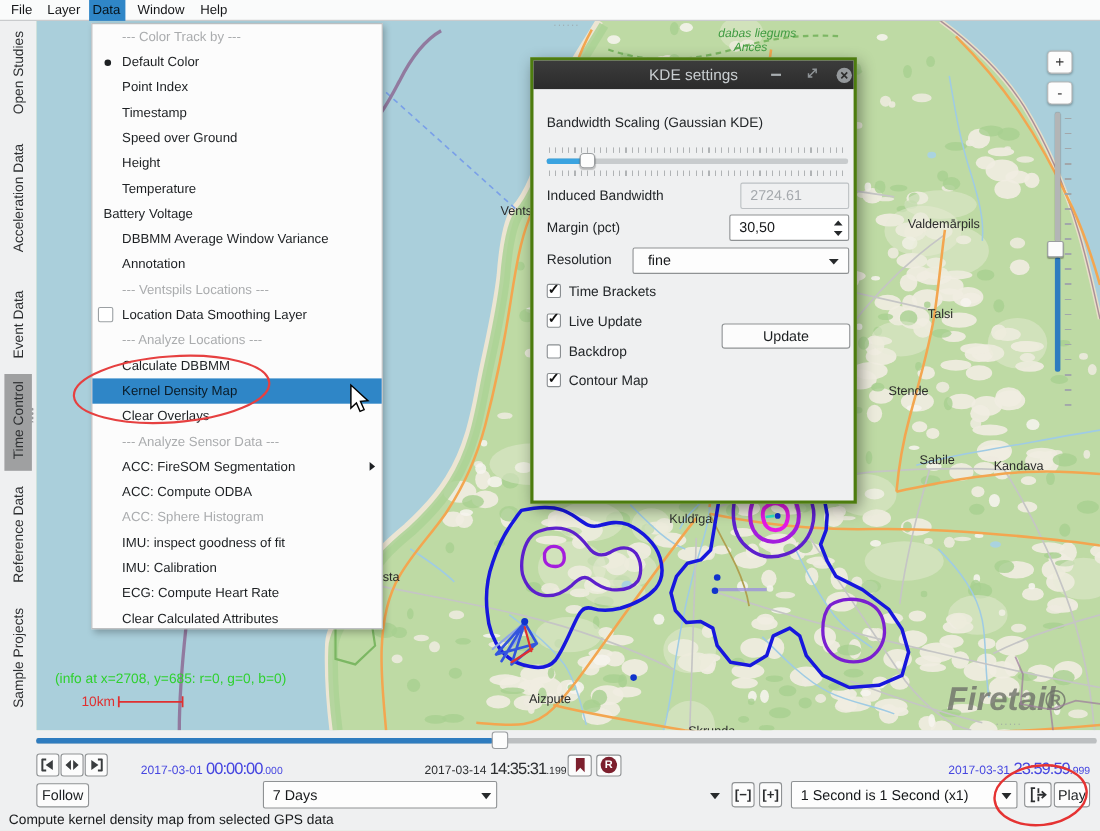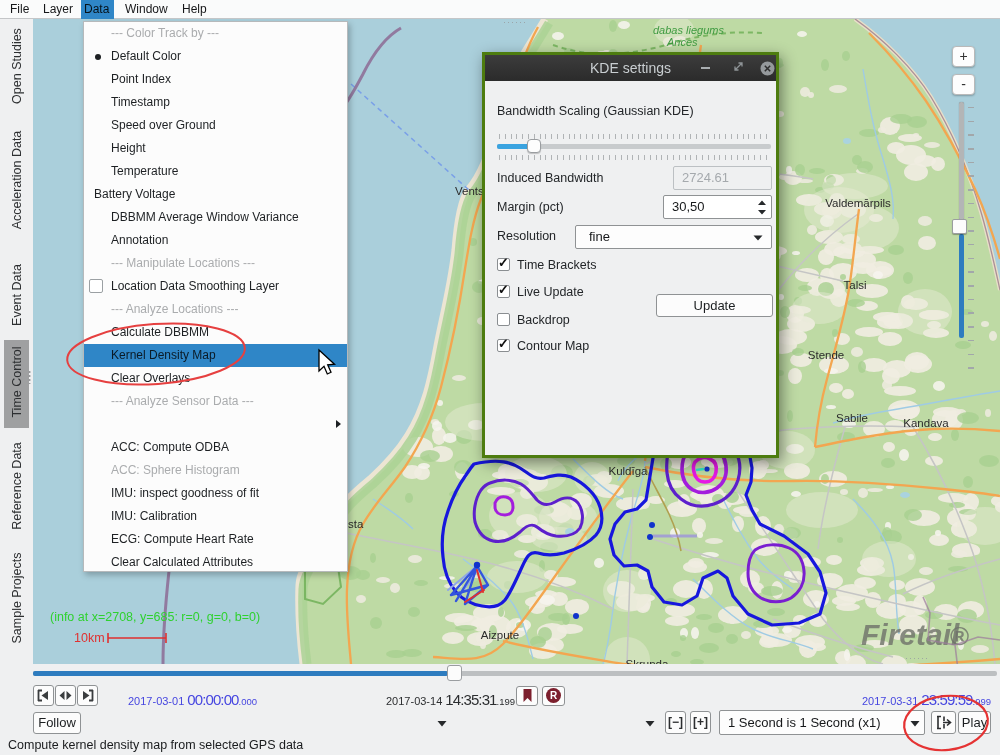--- a/index.html
+++ b/index.html
@@ -764,28 +764,29 @@
  <div class="abs" style="left:0;top:23px;width:100%;height:23px;line-height:23px;padding-left:27px">Default Color</div>
  <div class="abs" style="left:11px;top:32px;width:6px;height:6px;border-radius:50%;background:#1d2023"></div>
  <div class="abs" style="left:0;top:46px;width:100%;height:23px;line-height:23px;padding-left:27px">Point Index</div>
  <div class="abs" style="left:0;top:69px;width:100%;height:23px;line-height:23px;padding-left:27px">Timestamp</div>
  <div class="abs" style="left:0;top:92px;width:100%;height:23px;line-height:23px;padding-left:27px">Speed over Ground</div>
  <div class="abs" style="left:0;top:115px;width:100%;height:23px;line-height:23px;padding-left:27px">Height</div>
  <div class="abs" style="left:0;top:138px;width:100%;height:23px;line-height:23px;padding-left:27px">Temperature</div>
  <div class="abs" style="left:0;top:161px;width:100%;height:23px;line-height:23px;padding-left:10px">Battery Voltage</div>
  <div class="abs" style="left:0;top:184px;width:100%;height:23px;line-height:23px;padding-left:27px">DBBMM Average Window Variance</div>
  <div class="abs" style="left:0;top:207px;width:100%;height:23px;line-height:23px;padding-left:27px">Annotation</div>
- <div class="abs" style="left:0;top:230px;width:100%;height:23px;line-height:23px;padding-left:27px;color:#aaacae">--- Manipulate Locations ---</div>
+ <div class="abs" style="left:0;top:230px;width:100%;height:23px;line-height:23px;padding-left:27px;color:#aaacae">--- Ventspils Locations ---</div>
  <div class="abs" style="left:0;top:253px;width:100%;height:23px;line-height:23px;padding-left:27px">Location Data Smoothing Layer</div>
  <div class="abs" style="left:5px;top:257px;width:14px;height:14px;background:#fff;border:1px solid #9ba0a3;border-radius:2px"></div>
  <div class="abs" style="left:0;top:276px;width:100%;height:23px;line-height:23px;padding-left:27px;color:#aaacae">--- Analyze Locations ---</div>
  <div class="abs" style="left:0;top:299px;width:100%;height:23px;line-height:23px;padding-left:27px">Calculate DBBMM</div>
  <div class="abs" style="left:0;top:322px;width:100%;height:23px;line-height:23px;padding-left:27px;background:#2f86c7;color:#0a1a26">Kernel Density Map</div>
  <div class="abs" style="left:0;top:368px;width:100%;height:23px;line-height:23px;padding-left:27px;color:#aaacae">--- Analyze Sensor Data ---</div>
  <div class="abs" style="left:0;top:345px;width:100%;height:23px;line-height:23px;padding-left:27px">Clear Overlays</div>
+ <div class="abs" style="left:0;top:391px;width:100%;height:23px;line-height:23px;padding-left:27px">ACC: FireSOM Segmentation</div>
  <div class="abs" style="left:252px;top:398px;width:0;height:0;border-left:5px solid #1d2023;border-top:4.5px solid transparent;border-bottom:4.5px solid transparent"></div>
  <div class="abs" style="left:0;top:414px;width:100%;height:23px;line-height:23px;padding-left:27px">ACC: Compute ODBA</div>
  <div class="abs" style="left:0;top:437px;width:100%;height:23px;line-height:23px;padding-left:27px;color:#aaacae">ACC: Sphere Histogram</div>
  <div class="abs" style="left:0;top:460px;width:100%;height:23px;line-height:23px;padding-left:27px">IMU: inspect goodness of fit</div>
  <div class="abs" style="left:0;top:483px;width:100%;height:23px;line-height:23px;padding-left:27px">IMU: Calibration</div>
  <div class="abs" style="left:0;top:506px;width:100%;height:23px;line-height:23px;padding-left:27px">ECG: Compute Heart Rate</div>
  <div class="abs" style="left:0;top:529px;width:100%;height:23px;line-height:23px;padding-left:27px">Clear Calculated Attributes</div>
 </div>
 
 <div class="abs" style="left:482px;top:52px;width:297px;height:406px;background:#eff0f1;border:3px solid #4d7c0f;box-shadow:3px 5px 14px rgba(0,0,0,.45);z-index:20">
@@ -857,20 +858,21 @@
  <div class="abs" style="left:386px;top:27px;color:#2c2e30;white-space:nowrap"><span style="font-size:11px">2017-03-14 </span><span style="font-size:15px;letter-spacing:-0.9px">14:35:31</span><span style="font-size:9.5px">.199</span></div>
  <div class="btn" style="left:516px;top:22px;width:22px;height:20px"></div>
  <svg class="abs" style="left:523px;top:25px;z-index:7" width="9" height="14" viewBox="0 0 9 14">
       <path d="M0.5,0 L8.5,0 L8.5,13 L4.5,9 L0.5,13 Z" fill="#7c1f2d"></path>
     </svg>
  <div class="btn" style="left:542px;top:22px;width:23px;height:20px"></div>
  <div class="abs" style="left:546px;top:24px;width:15px;height:15px;border-radius:50%;background:#7c1f2d;z-index:7;color:#fff;font-size:10px;font-weight:bold;text-align:center;line-height:15px">R</div>
  <div class="abs" style="left:862px;top:27px;color:#4646e0;white-space:nowrap"><span style="font-size:11px">2017-03-31 </span><span style="font-size:15px;letter-spacing:-0.9px">23:59:59</span><span style="font-size:9.5px">.999</span></div>
 
  <div class="btn" style="left:33px;top:48px;width:48px;height:22px;text-align:center;line-height:20px;font-size:13px">Follow</div>
+ <div class="abs" style="left:239px;top:46px;width:213px;height:25px;background:#fdfdfd;border:1px solid #8f9294;border-radius:2px;font-size:13px;color:#16181a;line-height:23px;padding-left:8px">7  Days</div>
  <svg class="abs" style="left:436px;top:56px;z-index:7" width="12" height="8" viewBox="0 0 12 8">
       <path d="M1.5,1 L6,6.5 L10.5,1 Z" fill="#26292b"></path>
     </svg>
  <svg class="abs" style="left:644px;top:56px;z-index:7" width="12" height="8" viewBox="0 0 12 8">
       <path d="M1.5,1 L6,6.5 L10.5,1 Z" fill="#26292b"></path>
     </svg>
  <div class="btn" style="left:665px;top:47px;width:21px;height:23px;text-align:center;line-height:21px;font-size:12px;font-weight:bold;color:#2c2e30">[−]</div>
  <div class="btn" style="left:690px;top:47px;width:21px;height:23px;text-align:center;line-height:21px;font-size:12px;font-weight:bold;color:#2c2e30">[+]</div>
  <div class="abs" style="left:719px;top:46px;width:206px;height:25px;background:#fdfdfd;border:1px solid #8f9294;border-radius:2px;font-size:13px;color:#16181a;line-height:23px;padding-left:8px">1 Second is 1 Second (x1)</div>
  <svg class="abs" style="left:909px;top:56px;z-index:7" width="12" height="8" viewBox="0 0 12 8">

